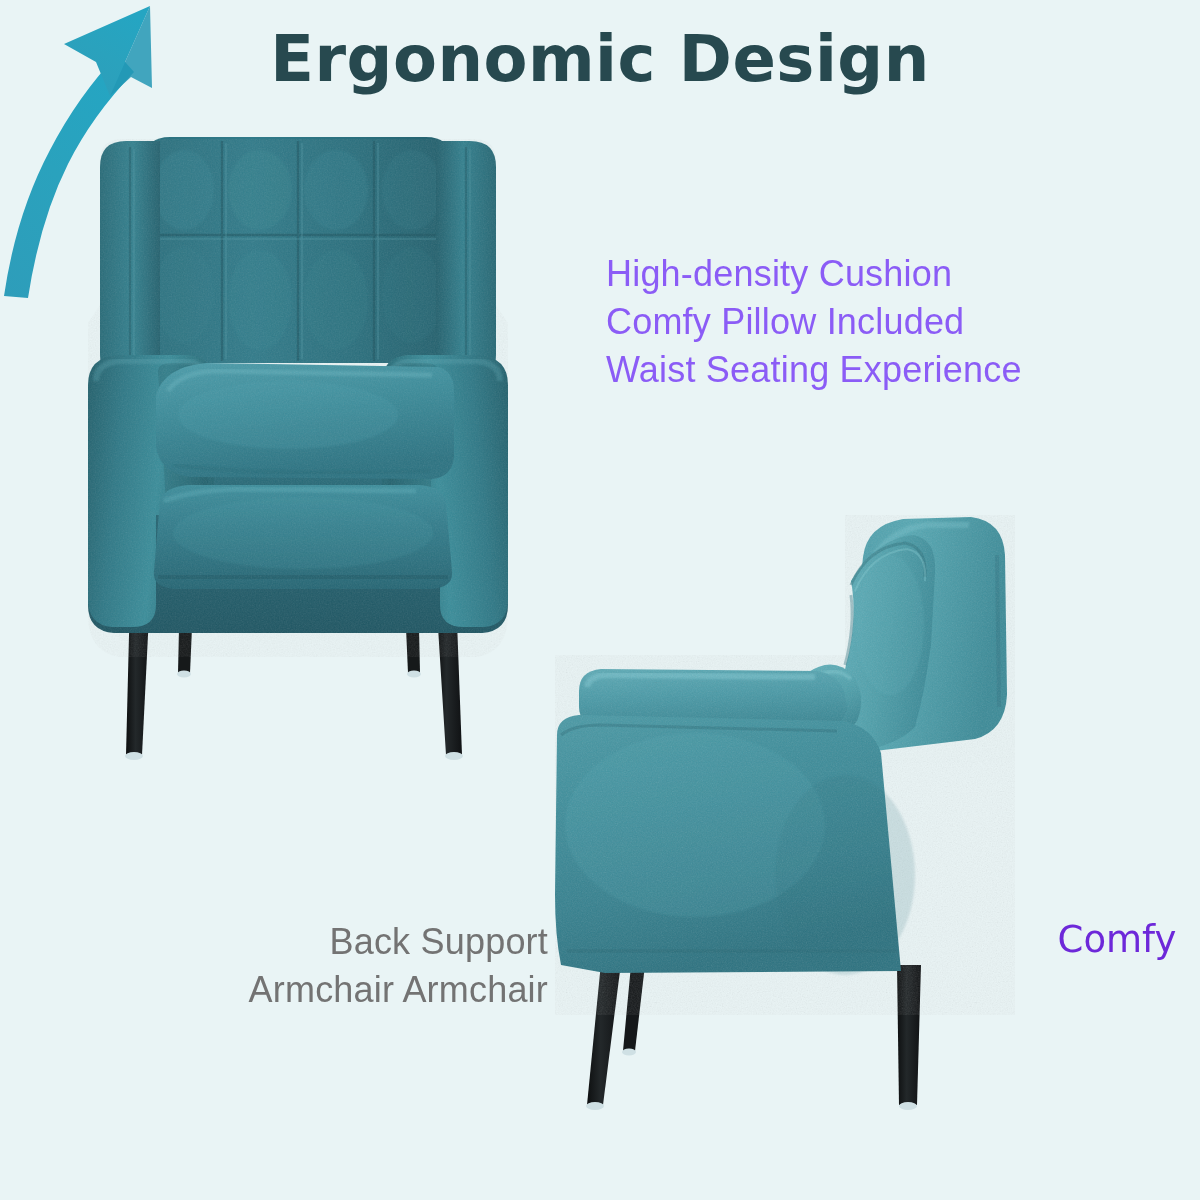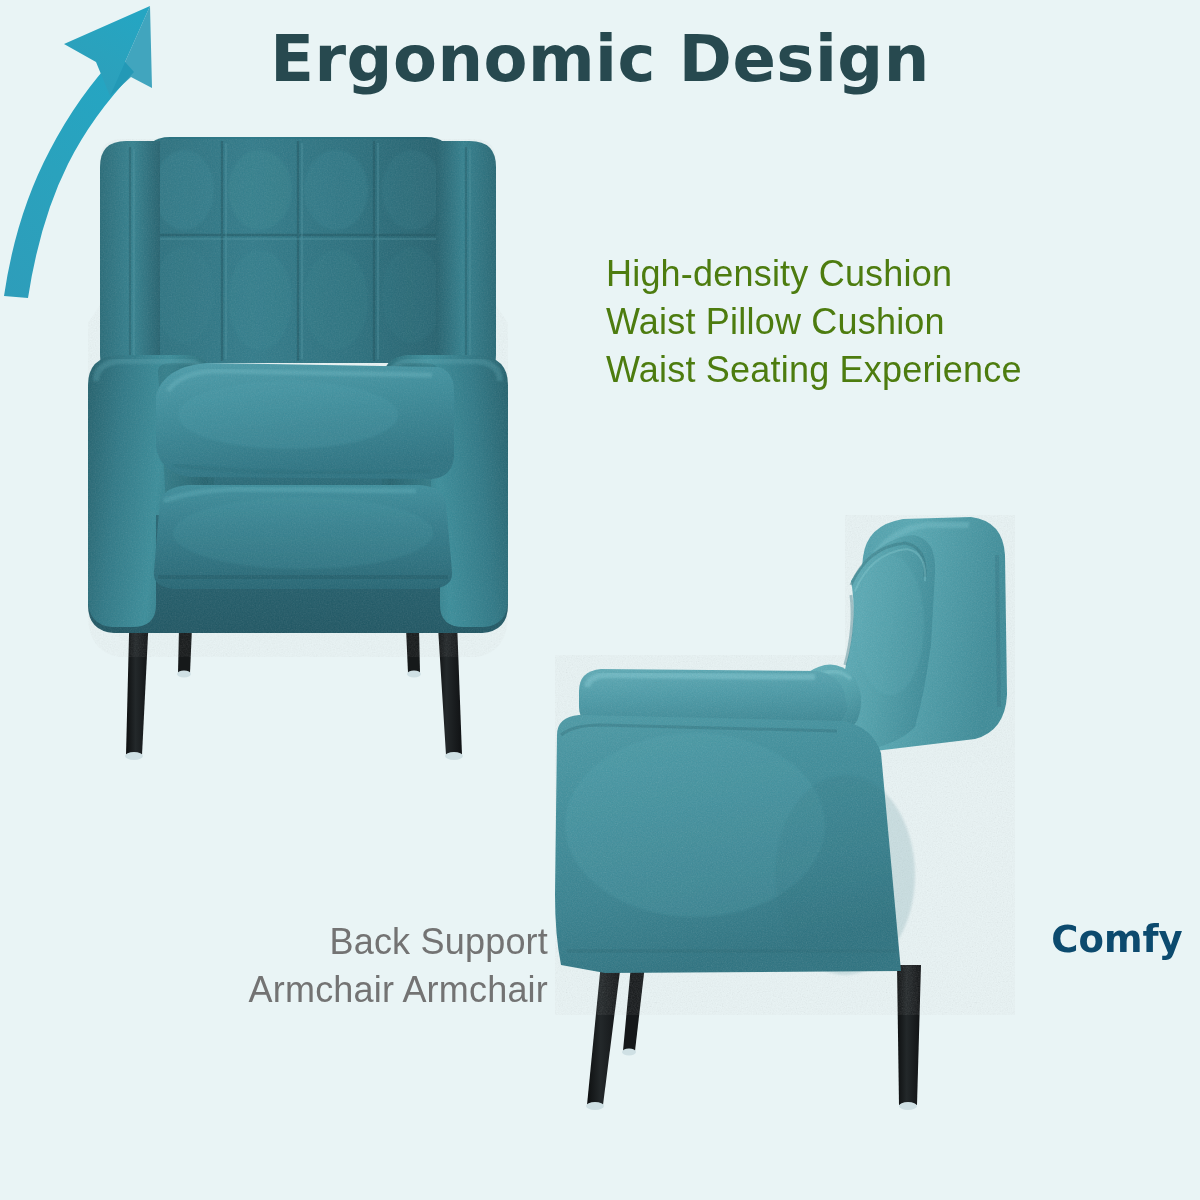--- a/index.html
+++ b/index.html
@@ -25,21 +25,21 @@
   }
 
   
   .feature-text {
     position:absolute;
     left:606px; top:250px;
     font-family:"Liberation Sans", sans-serif;
     font-weight:300;
     font-size:36px;
     line-height:1.33;
-    color:#4d7c0f;
+    color:#8b5cf6;
     letter-spacing:0.2px;
     white-space:nowrap;
   }
   .feature-text .ln { display:block; }
 
   .support-text {
     position:absolute;
     left:100px; top:918px; width:448px;
     text-align:right;
     font-family:"Liberation Sans", sans-serif;
@@ -50,24 +50,24 @@
     letter-spacing:0.2px;
     white-space:nowrap;
   }
   .support-text .ln { display:block; }
 
   .comfy-text {
     position:absolute;
     left:1042px; top:918px; width:150px;
     text-align:center;
     font-family:"DejaVu Sans", sans-serif;
-    font-weight:700;
+    font-weight:400;
     font-size:37px;
     line-height:1.17;
-    color:#0c4a6e;
+    color:#6d28d9;
     letter-spacing:0px;
   }
   .comfy-text .ln { display:block; }
 
   
   .chair-svg { position:absolute; display:block; }
   #front-chair { left:38px;  top:95px;  width:520px; height:700px; }
   #side-chair  { left:545px; top:495px; width:560px; height:690px; }
   #comfy-arrow { left:1025px;top:705px; width:175px; height:300px; }
 </style>
@@ -349,21 +349,21 @@
     <path d="M4,296 Q16,214 50,150 Q78,96 118,54
              L134,72 Q92,116 68,164 Q40,220 28,298 Z" fill="url(#arrGrad)"></path>
 
     <path d="M150,6 L64,44 L96,62 L110,96 Z" fill="url(#arrGrad)"></path>
     <path d="M150,6 L110,96 L131,77 L152,88 Z" fill="#2397b4" opacity="0.85"></path>
   </svg>
 
   
   <div class="feature-text">
     <span class="ln">High-density Cushion</span>
-    <span class="ln">Waist Pillow Cushion</span>
+    <span class="ln">Comfy Pillow Included</span>
     <span class="ln">Waist Seating Experience</span>
   </div>
 
   <div class="support-text">
     <span class="ln">Back Support</span>
     <span class="ln">Armchair Armchair</span>
   </div>
 
   <div class="comfy-text">
     <span class="ln">Comfy</span>

